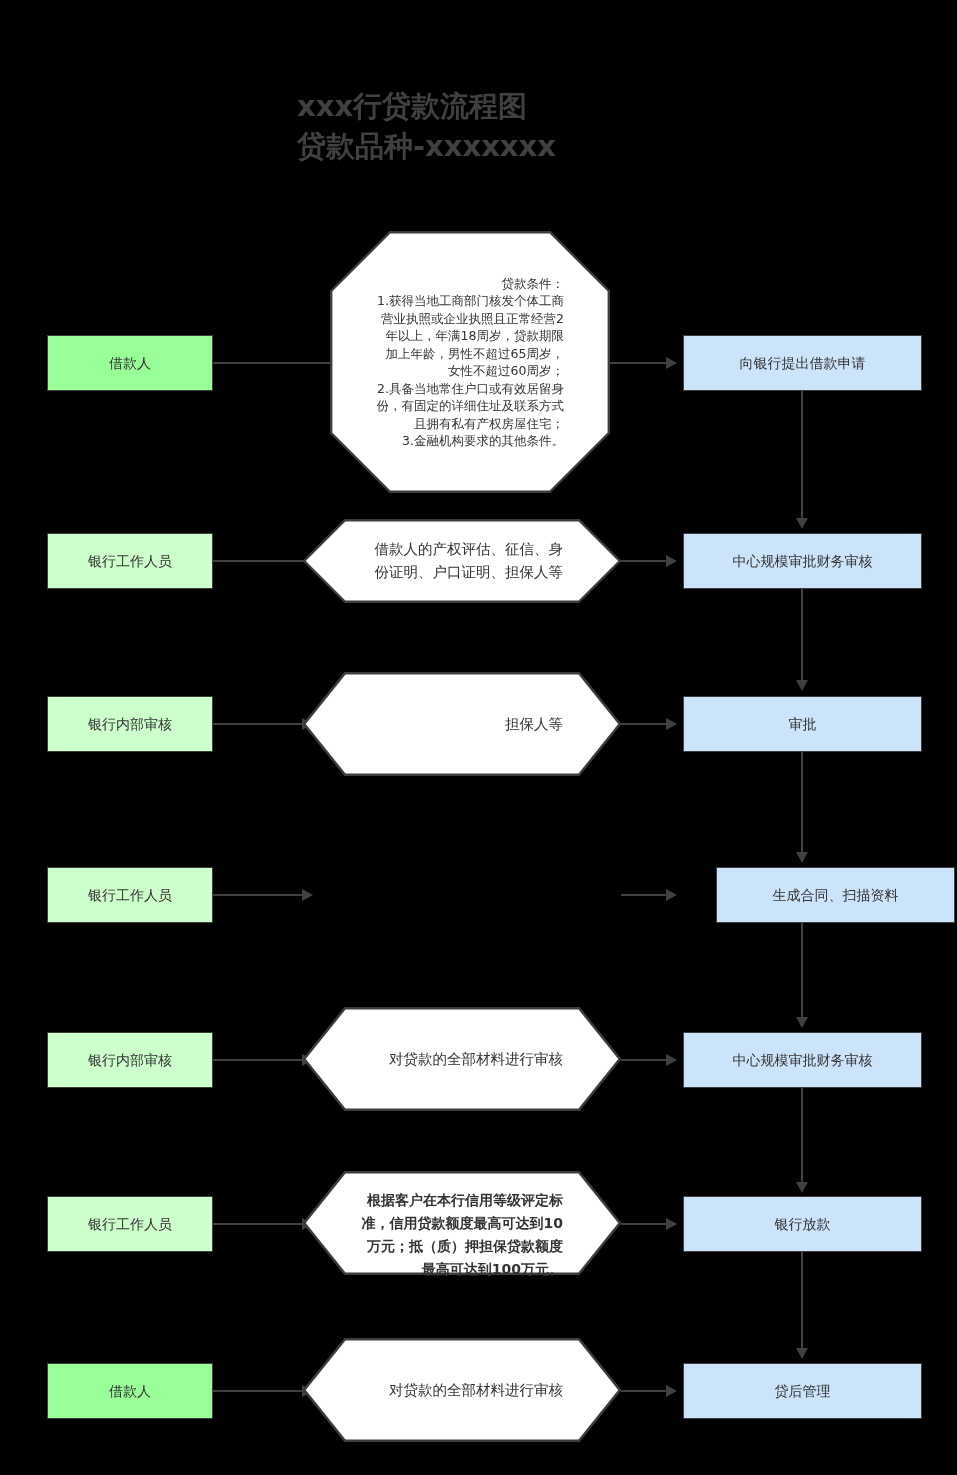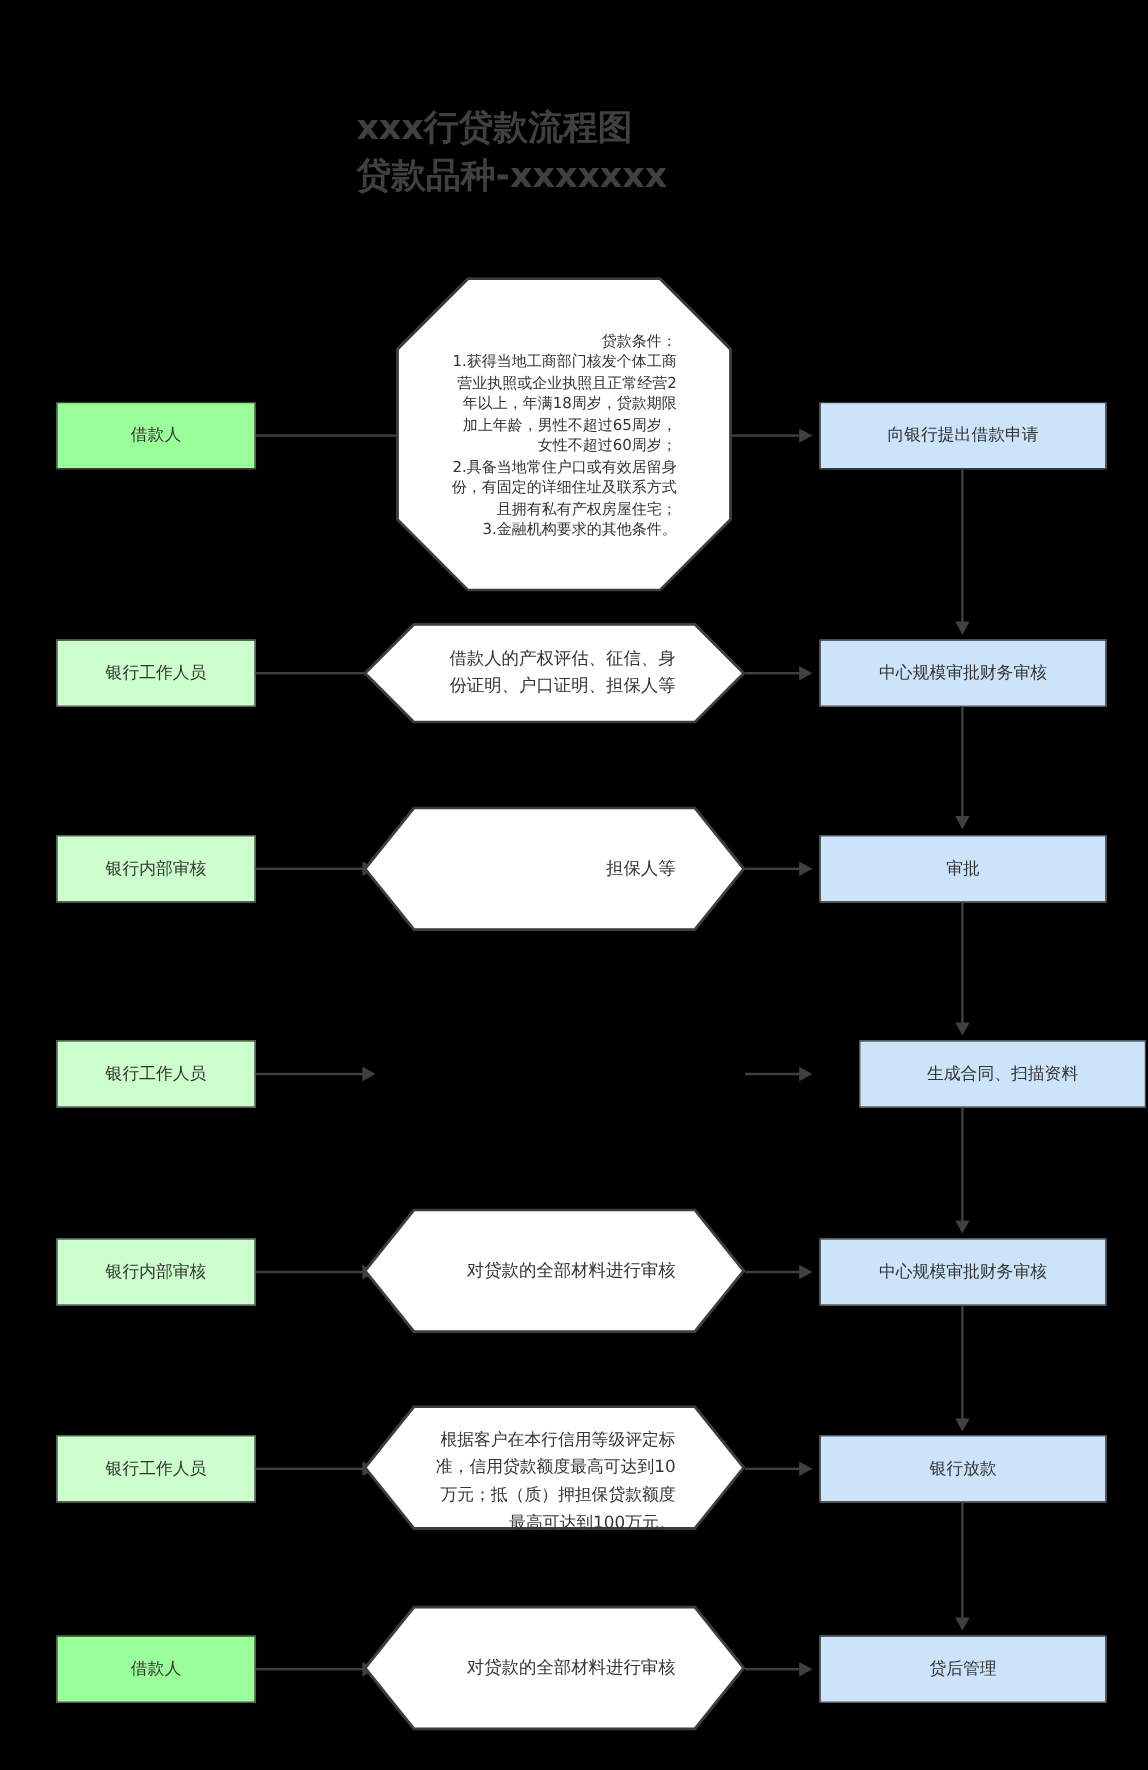--- a/index.html
+++ b/index.html
@@ -83,21 +83,21 @@
     align-items: center;
     justify-content: center;
     text-align: right;
     color: #333333;
     box-sizing: border-box;
   }
   .poly .ptext span { display: block; width: 100%; }
 
   .oct-text  { font-size: 12.5px; line-height: 17.5px; padding: 0 46px; }
   .hex-text  { font-size: 14.5px; line-height: 23px; padding: 0 58px; }
-  .hex-text.bold span { font-weight: normal; margin-top: 23px; }
+  .hex-text.bold span { font-weight: bold; margin-top: 23px; }
   .hex-text.b14 { font-size: 14px; }
 
   
   .conn-line {
     position: absolute;
     background: #404040;
   }
   .conn-h { height: 1.6px; }
   .conn-v { width: 1.6px; }
 

